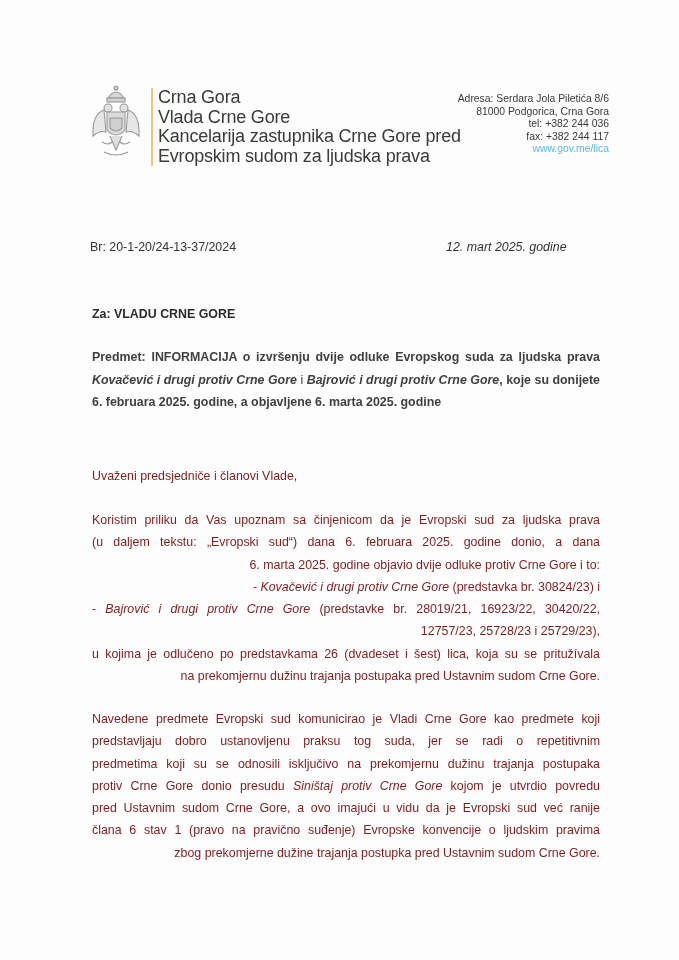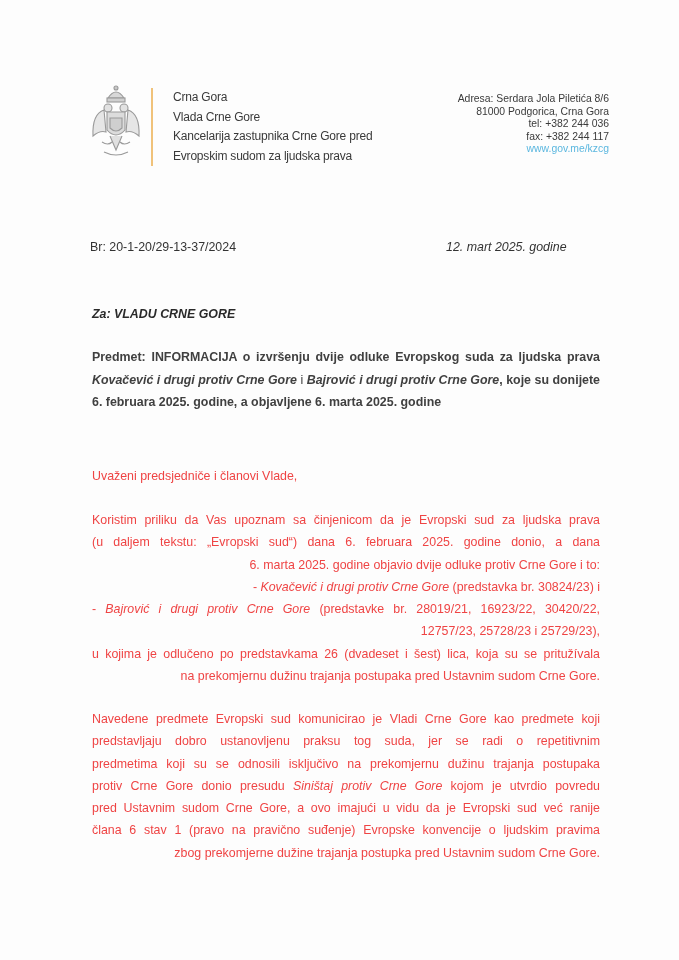--- a/index.html
+++ b/index.html
@@ -28,22 +28,22 @@
       width: 52px; height: 80px;
     }
     .sep {
       position: absolute;
       left: 151px; top: 88px;
       width: 2px; height: 78px;
       background: #f0c27a;
     }
     .org {
       position: absolute;
-      left: 173px; top: 88px;
-      font-size: 12px;
+      left: 158px; top: 88px;
+      font-size: 18px;
       line-height: 19.5px;
       color: #3a3a3a;
       letter-spacing: -0.2px;
     }
     .org div { white-space: nowrap; }
     .contact {
       position: absolute;
       right: 70px; top: 93px;
       text-align: right;
       font-size: 10.4px;
@@ -64,42 +64,41 @@
       font-size: 12.4px;
       color: #333;
       font-style: italic;
     }
     .to {
       position: absolute;
       left: 92px; top: 307px;
       font-size: 12.4px;
       font-weight: bold;
       color: #2a2a2a;
-      font-style: italic;
     }
     
     .subject {
       position: absolute;
       left: 92px; top: 346px;
       width: 508px;
       font-size: 12.4px;
       font-weight: bold;
       line-height: 22.5px;
       text-align: justify;
       color: #404040;
     }
     .subject i { font-style: italic; }
     
     .body-text {
       position: absolute;
       left: 92px;
       width: 508px;
       font-size: 12.4px;
       line-height: 22.3px;
-      color: #ef4444;
+      color: #7f1d1d;
       text-align: justify;
     }
     .greeting { top: 465px; }
     .p1 { top: 509px; }
     .p2 { top: 708px; }
     .justify-line {
       display: block;
       text-align: justify;
       text-align-last: justify;
     }
@@ -139,24 +138,24 @@
     <div>Vlada Crne Gore</div>
     <div>Kancelarija zastupnika Crne Gore pred</div>
     <div>Evropskim sudom za ljudska prava</div>
   </div>
 
   <div class="contact">
     <div>Adresa: Serdara Jola Piletića 8/6</div>
     <div>81000 Podgorica, Crna Gora</div>
     <div>tel: +382 244 036</div>
     <div>fax: +382 244 117</div>
-    <div class="web">www.gov.me/kzcg</div>
+    <div class="web">www.gov.me/lica</div>
   </div>
 
-  <div class="refno">Br: 20-1-20/29-13-37/2024</div>
+  <div class="refno">Br: 20-1-20/24-13-37/2024</div>
   <div class="date">12. mart 2025. godine</div>
 
   <div class="to">Za: VLADU CRNE GORE</div>
 
   <div class="subject"><span>Predmet: INFORMACIJA o izvršenju dvije odluke Evropskog suda za ljudska prava </span><i>Kovačević i drugi protiv Crne Gore</i><span style="font-weight:normal"> i </span><i>Bajrović i drugi protiv Crne Gore</i><span>, koje su donijete 6. februara 2025. godine, a objavljene 6. marta 2025. godine</span></div>
 
   <div class="body-text greeting">Uvaženi predsjedniče i članovi Vlade,</div>
 
   <div class="body-text p1">
     <span class="justify-line">Koristim priliku da Vas upoznam sa činjenicom da je Evropski sud za ljudska prava</span>

